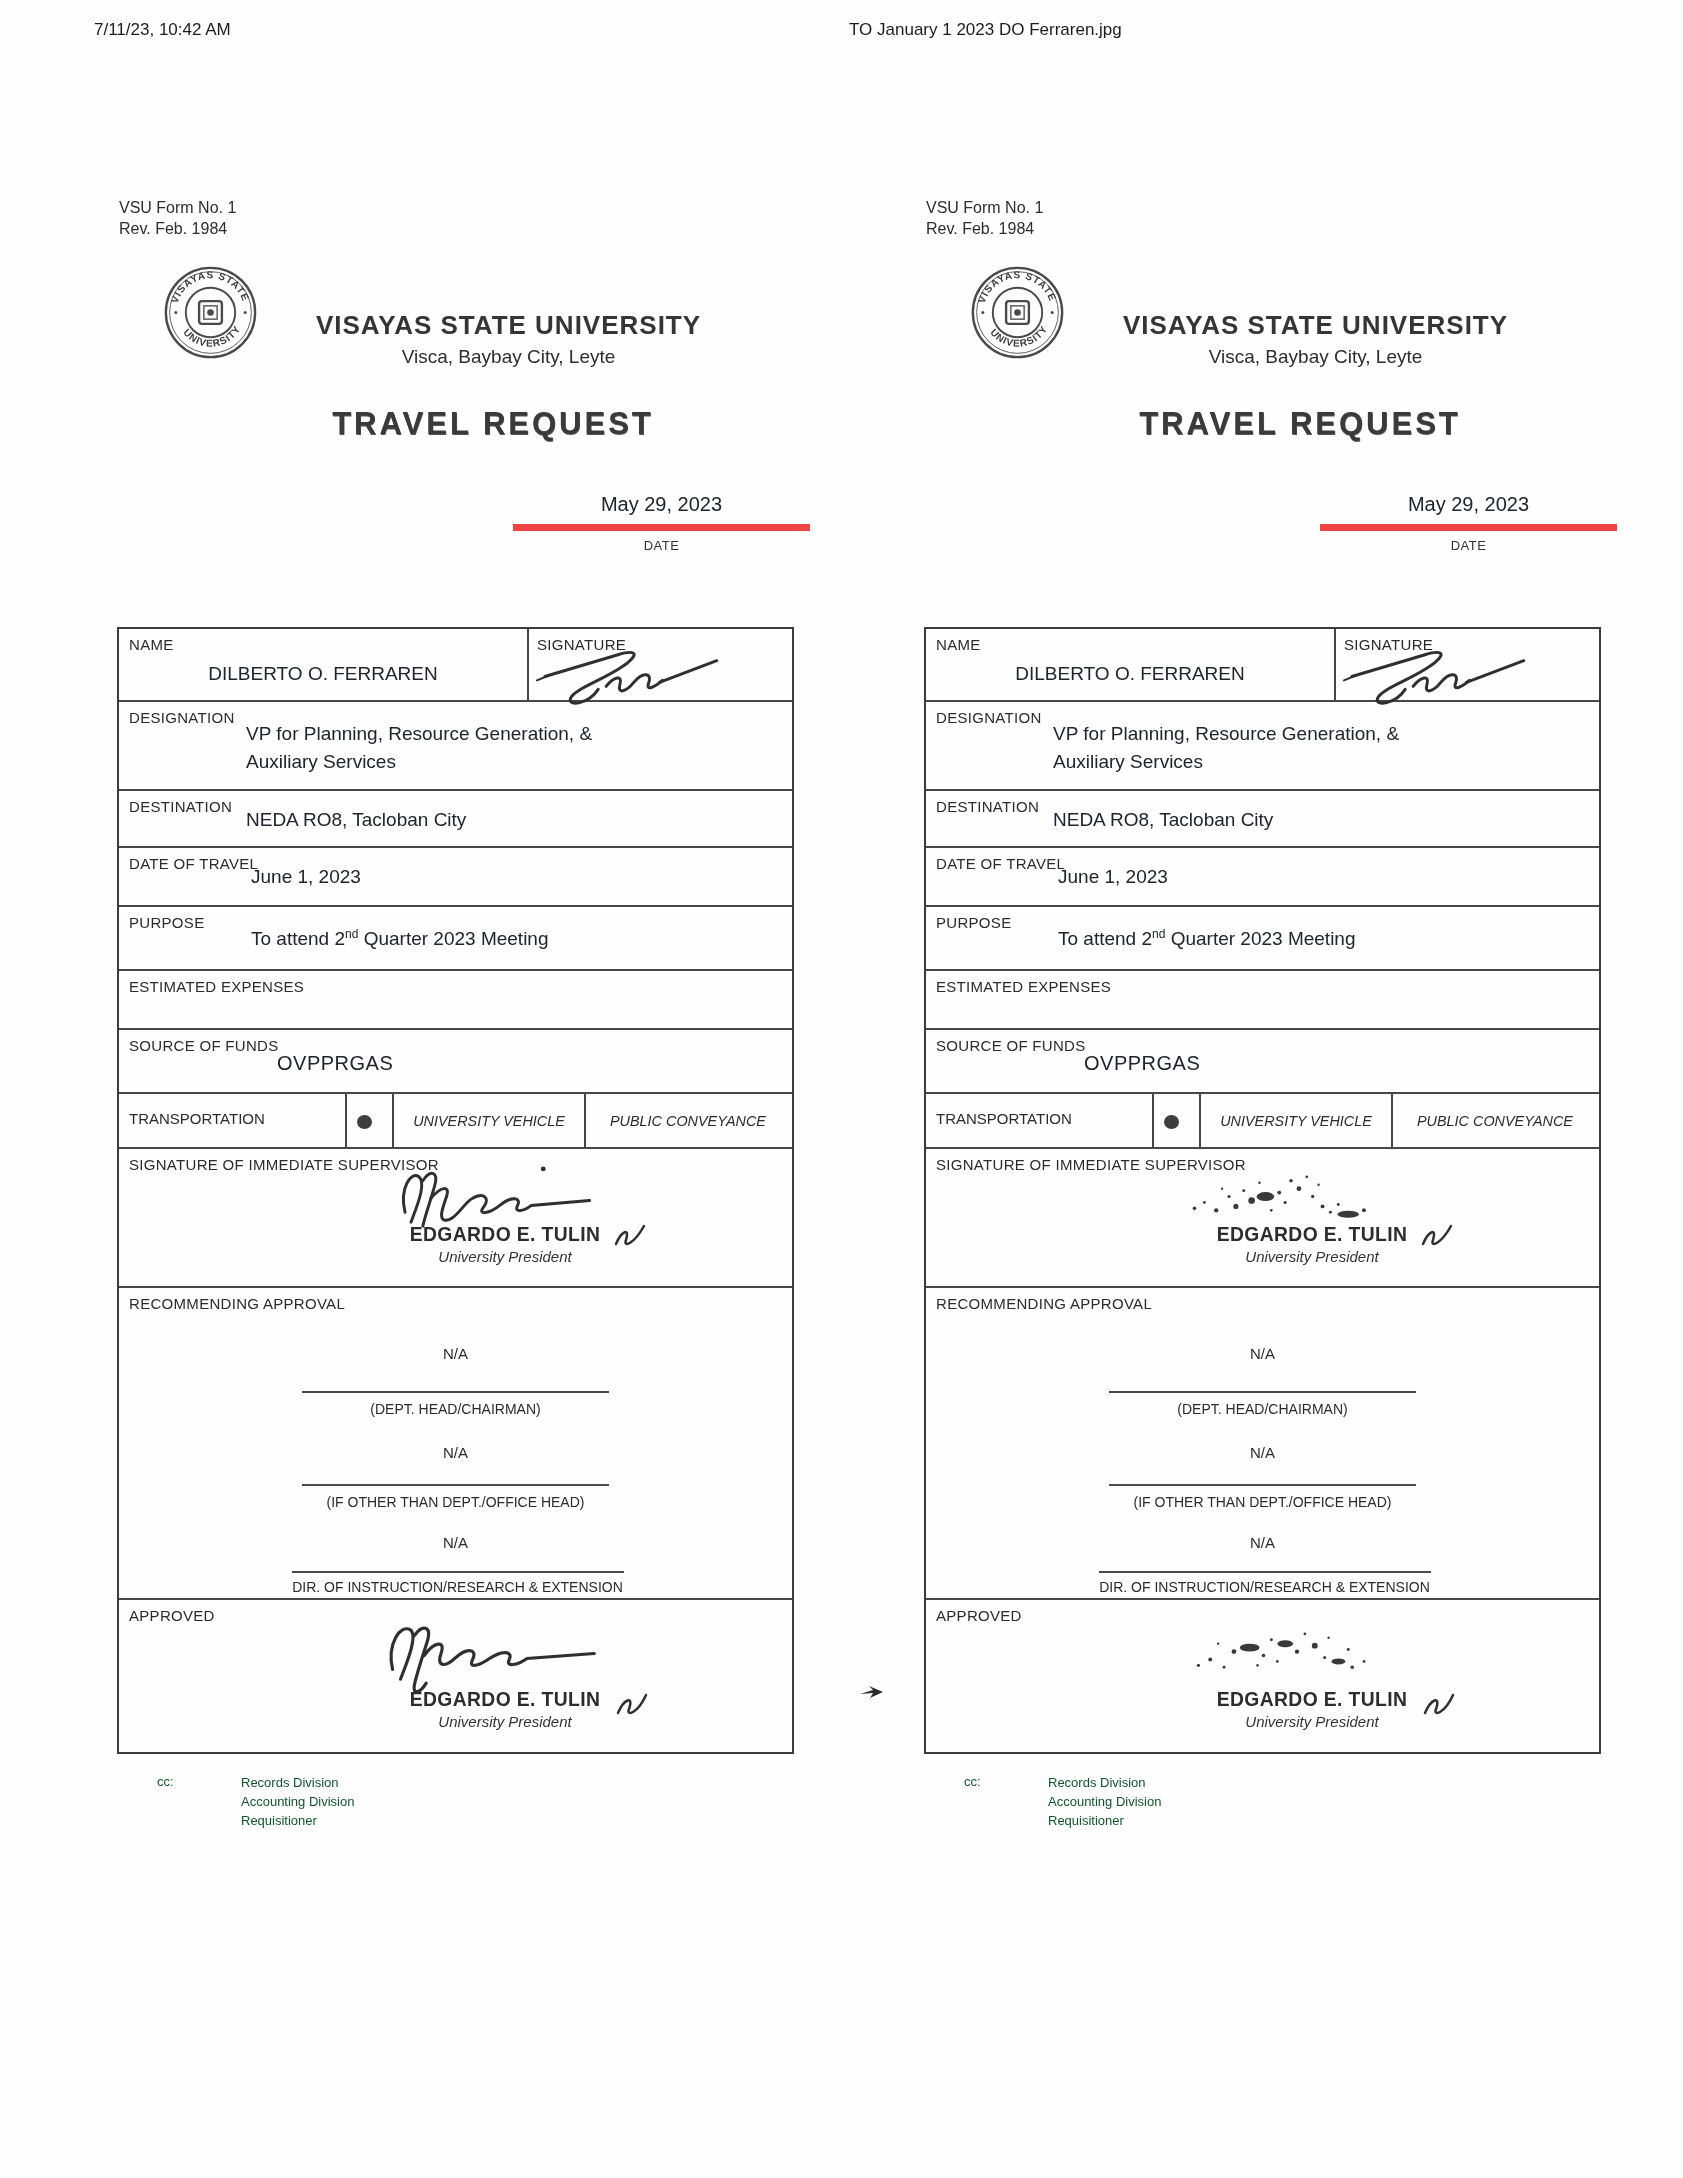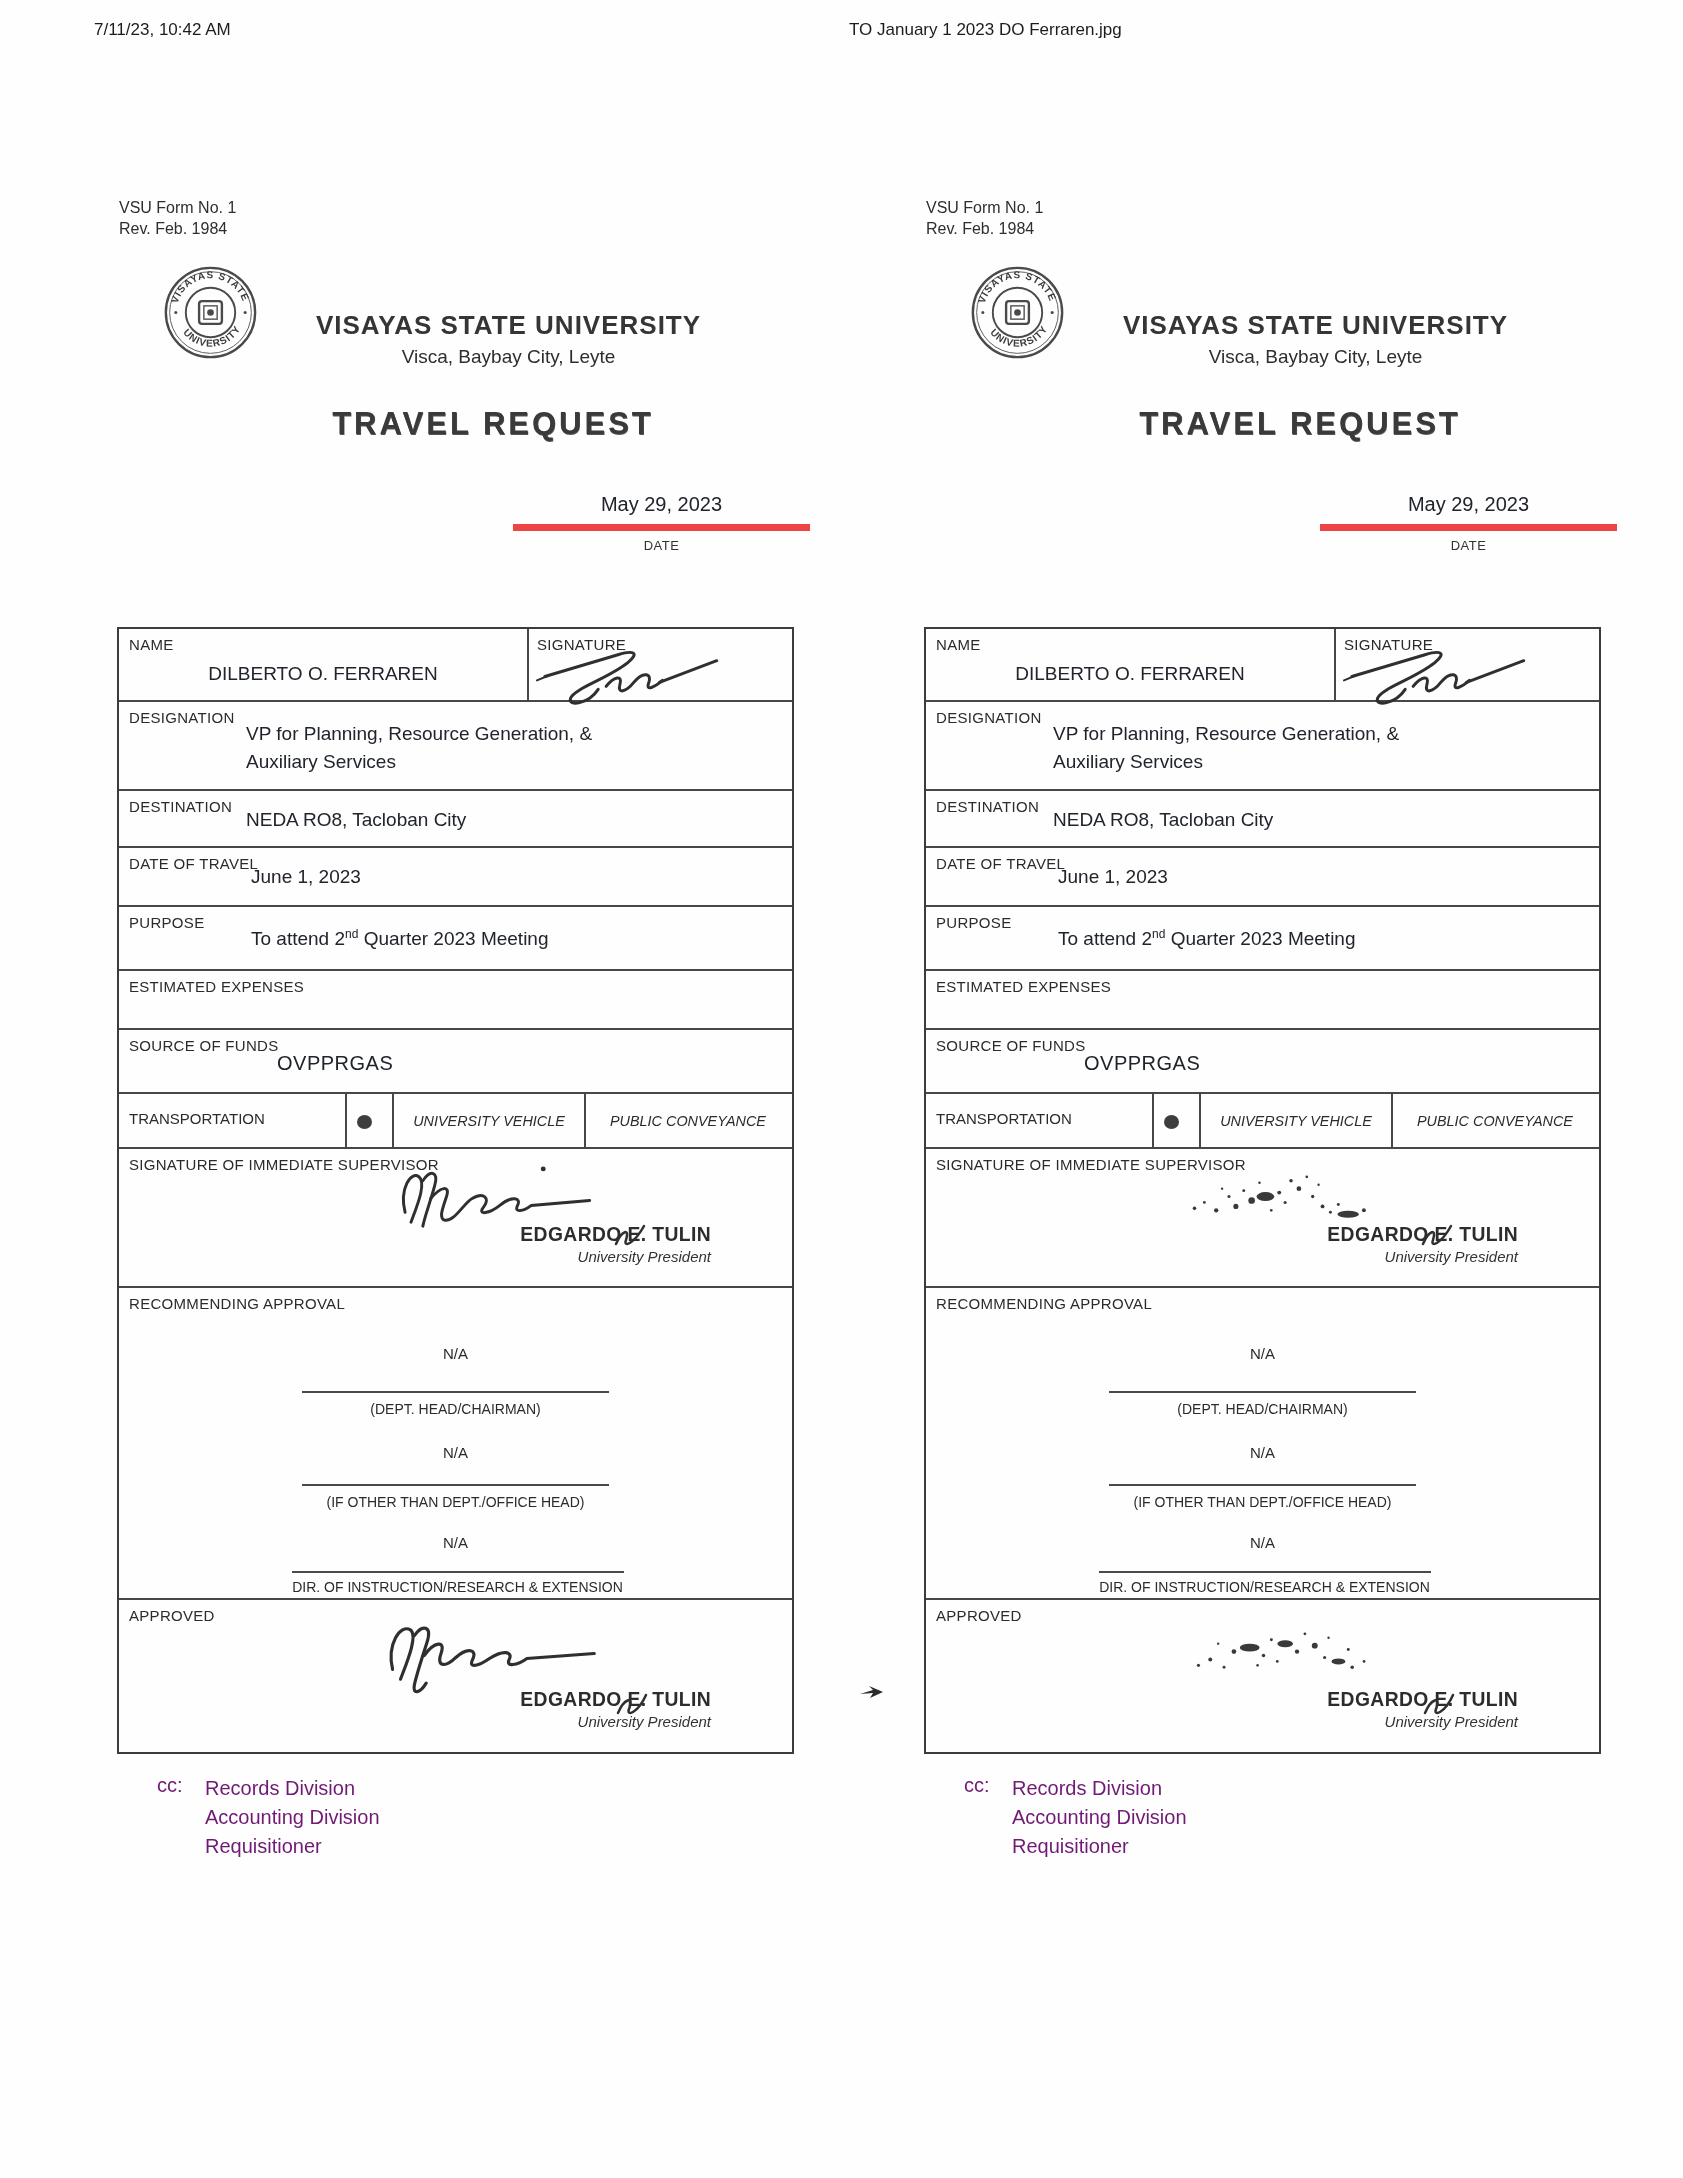--- a/index.html
+++ b/index.html
@@ -52,31 +52,31 @@
   .dot-val{left:132px;top:18px;}
   .purp-val{left:132px;top:20px;}
   .purp-val sup{font-size:12px;}
   .src-val{left:158px;top:22px;font-size:20px;letter-spacing:0.5px;}
   .tcell-lbl{position:absolute;top:16px;left:10px;font-size:15px;color:#2b2b2b;}
   .tdot{position:absolute;left:238px;top:21px;width:15px;height:14px;border-radius:50%;background:#3e3e3e;}
   .tveh{position:absolute;left:275px;top:0;width:190px;height:100%;display:flex;align-items:center;justify-content:center;
     font-size:14.4px;font-style:italic;color:#2b2b2b;}
   .tpub{position:absolute;left:465px;top:0;width:208px;height:100%;display:flex;align-items:center;justify-content:center;
     font-size:14.4px;font-style:italic;color:#2b2b2b;}
-  .signer{position:absolute;left:216px;width:376px;text-align:right;}
+  .signer{position:absolute;left:198px;width:376px;text-align:center;}
   .signer .sname{font-size:19.3px;font-weight:800;color:#2c2c2c;letter-spacing:0.4px;}
   .signer .stitle{font-size:15px;font-style:italic;color:#333;margin-top:2px;}
   .sup-signer{top:75px;}
   .app-signer{top:89px;}
   .sig-art{position:absolute;overflow:visible;z-index:3;}
   .rec-entry-val{position:absolute;width:307px;left:183px;text-align:center;font-size:15px;color:#2b2b2b;}
   .rec-line{position:absolute;height:2px;background:#4a4a4a;}
   .rec-cap{position:absolute;text-align:center;font-size:14px;color:#2b2b2b;}
   
-  .ccblk{position:absolute;left:40px;top:1586px;display:flex;font-size:20px;color:#701a75;}
+  .ccblk{position:absolute;left:40px;top:1586px;display:flex;font-size:13px;color:#14532d;gap:36px;}
   .cclabel{width:48px;}
   .ccitems{line-height:1.45;}
   
   .artifact-arrow{position:absolute;left:859px;top:1683px;width:26px;height:18px;}
 </style>
 </head>
 <body>
 
 <div id="sheet">
   <div class="hdr-left">7/11/23, 10:42 AM</div>

